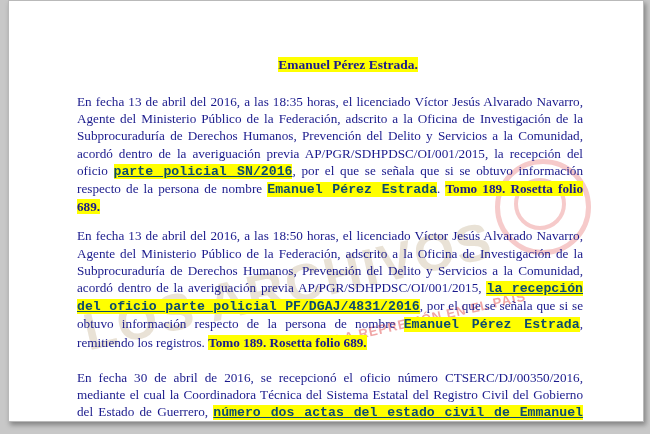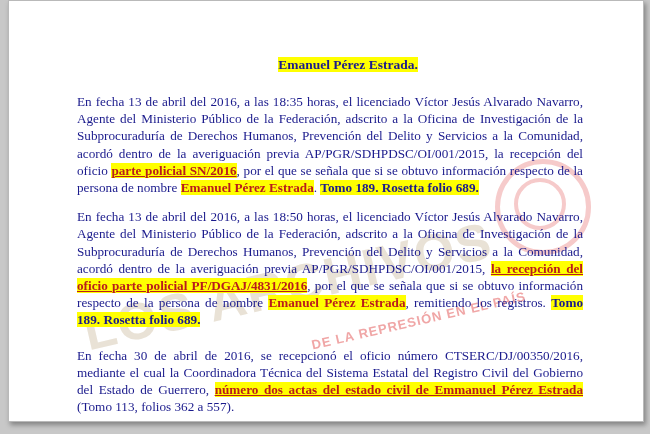--- a/index.html
+++ b/index.html
@@ -99,21 +99,21 @@
     text-align: justify;
     font-size: 13.2px;
     line-height: 17.2px;
     color: #1a1a8c;
     text-indent: 0;
   }
   p.para.first { margin-top: 20px; }
   p.para.second { margin-top: 12px; }
   p.para.third { margin-top: 18px; }
   .hl { background: #ffff00; }
-  .red { color: #b91c1c; }
+  .red { color: #0c4a6e; font-family: Liberation Mono, monospace; }
   .bold { font-weight: bold; }
   .ul { text-decoration: underline; }
 </style>
 </head>
 <body>
 
 <div class="page">
 
   <div class="watermark">
     <div class="wm-text">LOS ARCHIVOS</div>

